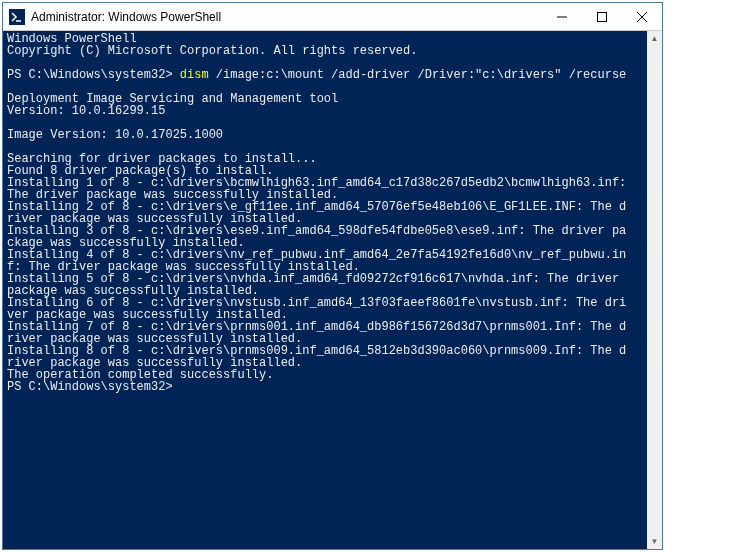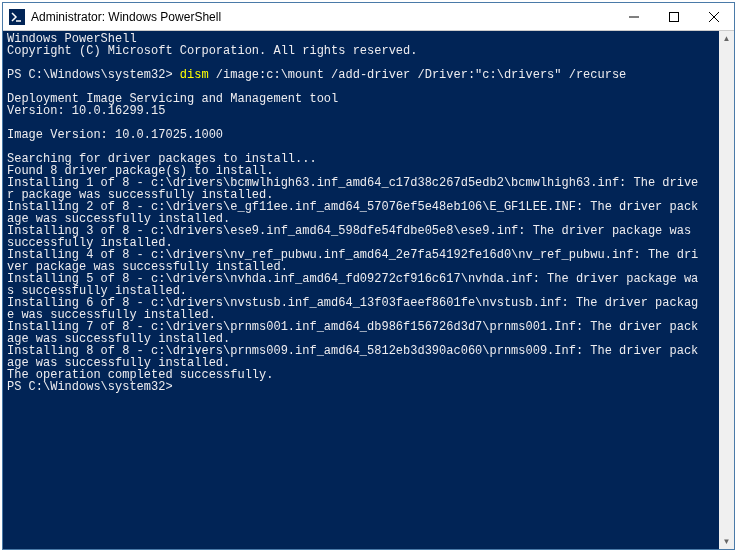--- a/index.html
+++ b/index.html
@@ -4,21 +4,21 @@
   <style>
     * { margin: 0; padding: 0; box-sizing: border-box; }
     body {
       width: 750px;
       height: 552px;
       font-family: "Segoe UI", Tahoma, sans-serif;
       background: #fff;
       overflow: hidden;
     }
     .window {
-      width: 733px;
+      width: 661px;
       height: 548px;
       margin: 2px 0 0 2px;
       border: 1px solid #4a7aa8;
       display: flex;
       flex-direction: column;
       background: #012456;
       justify-content: center;
     }
     .titlebar {
       height: 28px;

